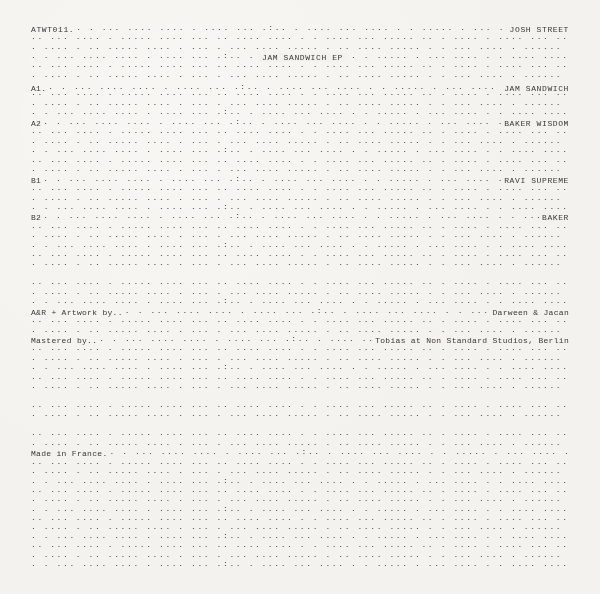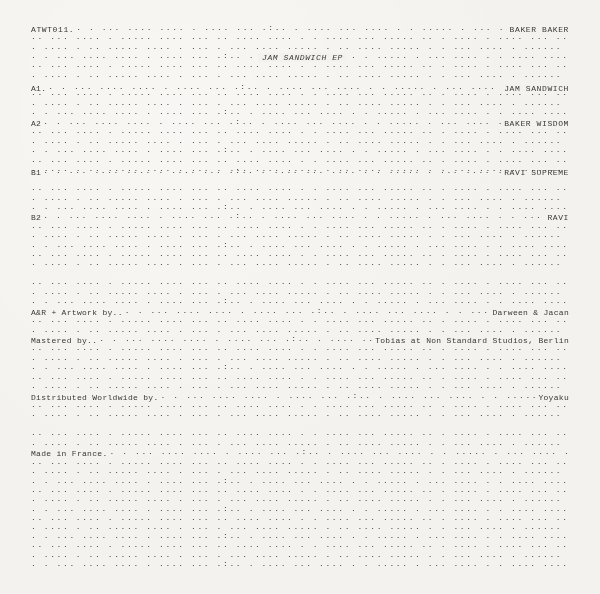--- a/index.html
+++ b/index.html
@@ -65,32 +65,32 @@
     }
     .lbl.caps { letter-spacing: 0.6px; }
     .lbl.left { padding-right: 2px; }
     .lbl.right { padding-left: 3px; }
     .center-wrap {
       position: absolute;
       top: 0;
       height: 9px;
       background: #f4f2ee;
       padding: 0 4px;
-      display: flex; align-items: center; font-style: italic;
+      display: flex; align-items: center;
     }
   </style>
 </head>
 <body>
 
 <div class="sheet">
 
   <div class="row" style="top:25px">
     <span class="lbl left caps">ATWT011.</span>
     <span class="dots"></span>
-    <span class="lbl right caps">BAKER BAKER</span>
+    <span class="lbl right caps">JOSH STREET</span>
   </div>
 
   <div class="row alt" style="top:34px">
       <span class="dots"></span>
     </div>
   <div class="row alt2" style="top:44px">
       <span class="dots"></span>
     </div>
 
   <div class="row" style="top:53px">
@@ -138,40 +138,40 @@
   <div class="row" style="top:147px">
       <span class="dots"></span>
     </div>
   <div class="row alt" style="top:157px">
       <span class="dots"></span>
     </div>
   <div class="row alt2" style="top:166px">
       <span class="dots"></span>
     </div>
 
-  <div class="row" style="top:168px">
+  <div class="row" style="top:176px">
     <span class="lbl left">B1</span>
     <span class="dots"></span>
     <span class="lbl right caps">RAVI SUPREME</span>
   </div>
 
   <div class="row alt" style="top:185px">
       <span class="dots"></span>
     </div>
   <div class="row alt2" style="top:195px">
       <span class="dots"></span>
     </div>
   <div class="row" style="top:204px">
       <span class="dots"></span>
     </div>
 
   <div class="row" style="top:213px">
     <span class="lbl left">B2</span>
     <span class="dots"></span>
-    <span class="lbl right caps">RAVI</span>
+    <span class="lbl right caps">BAKER</span>
   </div>
 
   <div class="row alt" style="top:223px">
       <span class="dots"></span>
     </div>
   <div class="row alt2" style="top:232px">
       <span class="dots"></span>
     </div>
   <div class="row" style="top:242px">
       <span class="dots"></span>
@@ -222,25 +222,20 @@
   <div class="row" style="top:364px">
       <span class="dots"></span>
     </div>
   <div class="row alt" style="top:374px">
       <span class="dots"></span>
     </div>
   <div class="row alt2" style="top:383px">
       <span class="dots"></span>
     </div>
 
-  <div class="row" style="top:393px">
-    <span class="lbl left">Distributed Worldwide by.</span>
-    <span class="dots"></span>
-    <span class="lbl right">Yoyaku</span>
-  </div>
 
   <div class="row alt" style="top:402px">
       <span class="dots"></span>
     </div>
   <div class="row alt2" style="top:411px">
       <span class="dots"></span>
     </div>
 
 
   <div class="row alt" style="top:430px">

